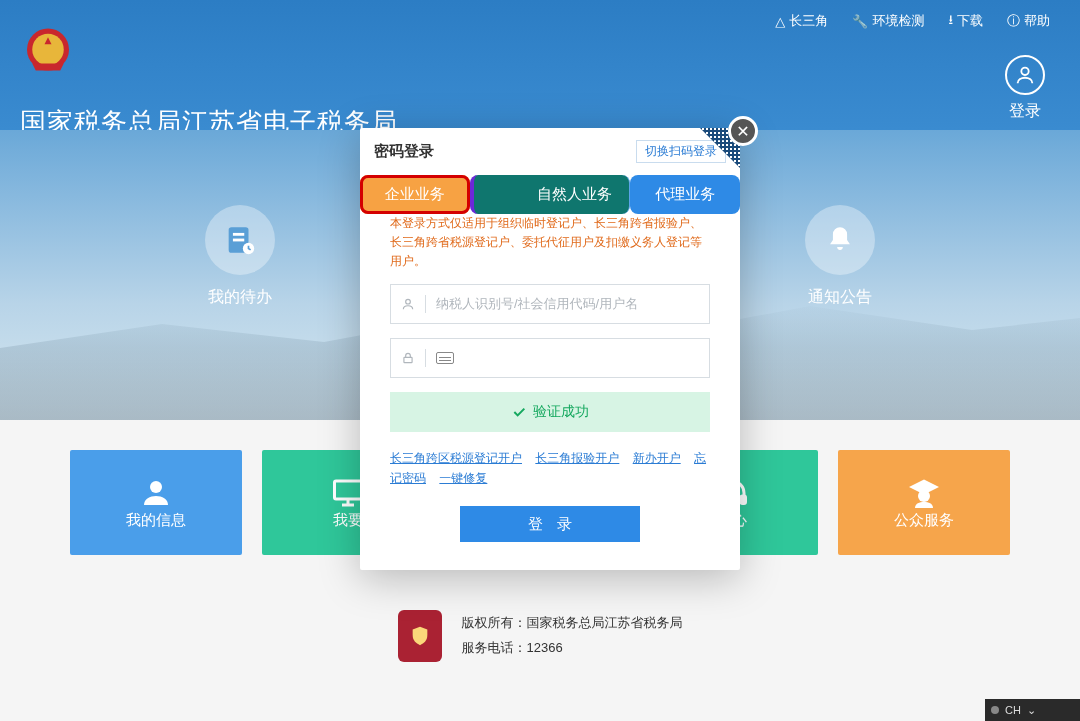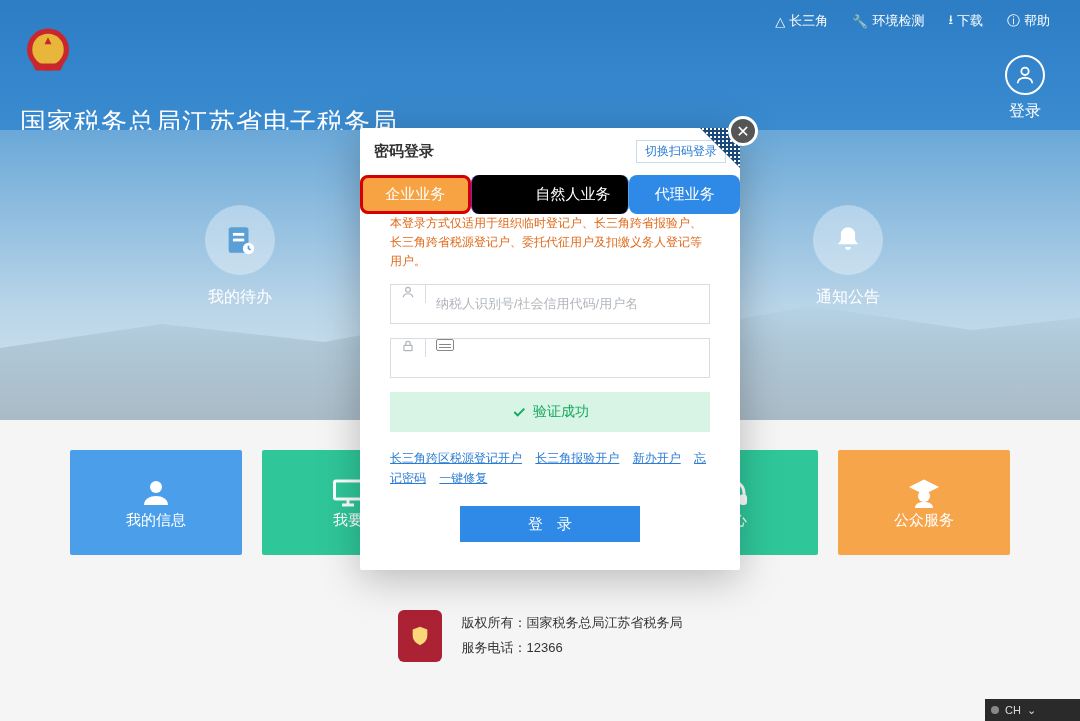--- a/index.html
+++ b/index.html
@@ -84,21 +84,21 @@
   clip-path: polygon(0 40%, 15% 20%, 30% 35%, 45% 10%, 60% 30%, 75% 5%, 90% 25%, 100% 15%, 100% 100%, 0 100%);
 }
 .side-card {
   position: absolute;
   top: 75px;
   width: 80px;
   text-align: center;
   color: #fff;
 }
 .side-card.left { left: 200px; }
-.side-card.right { right: 192px; }
+.side-card.right { right: 200px; }
 .side-icon-circle {
   width: 70px;
   height: 70px;
   border-radius: 50%;
   background: rgba(255,255,255,.35);
   margin: 0 auto 12px;
   display:flex;
   align-items:center;
   justify-content:center;
 }
@@ -203,21 +203,21 @@
 .biz-tab {
   flex:1;
   text-align:center;
   padding:10px 0;
   color:#fff;
   font-size:15px;
   cursor:pointer;
   border-radius:8px;
 }
 .biz-tab.t1 { background:#f7a243; }
-.biz-tab.t2 { background:#000000; border-left:1px solid #6d28d9; border-right:1px solid #5ba3e8;padding-left:46px;}
+.biz-tab.t2 { background:#0f766e; border-left:4px solid #6d28d9; border-right:1px solid #5ba3e8;padding-left:46px;}
 .biz-tab.t3 { background:#2e8ae6; }
 .hl-frame-red { outline:3px solid #d40000; outline-offset:-3px; }
 .sub-tabs {
   display:flex;
   justify-content:space-around;
   padding:16px 10px 10px;
   font-size:13px;
   color:#222;
 }
 .sub-tab { cursor:pointer; padding:2px 4px;}
@@ -226,20 +226,21 @@
   font-size:12px;
   line-height:1.6;
   padding:0 30px 12px;
   text-align:left;
 }
 .field {
   margin:0 30px 14px;
   height:40px;
   border:1px solid #d7dde2;
   display:flex;
+  align-items:center;
   padding:0 10px;
   gap:10px;
   position:relative;
 }
 .field .sep {
   width:1px; height:18px; background:#d7dde2;
 }
 .field input {
   border:none;
   outline:none;

